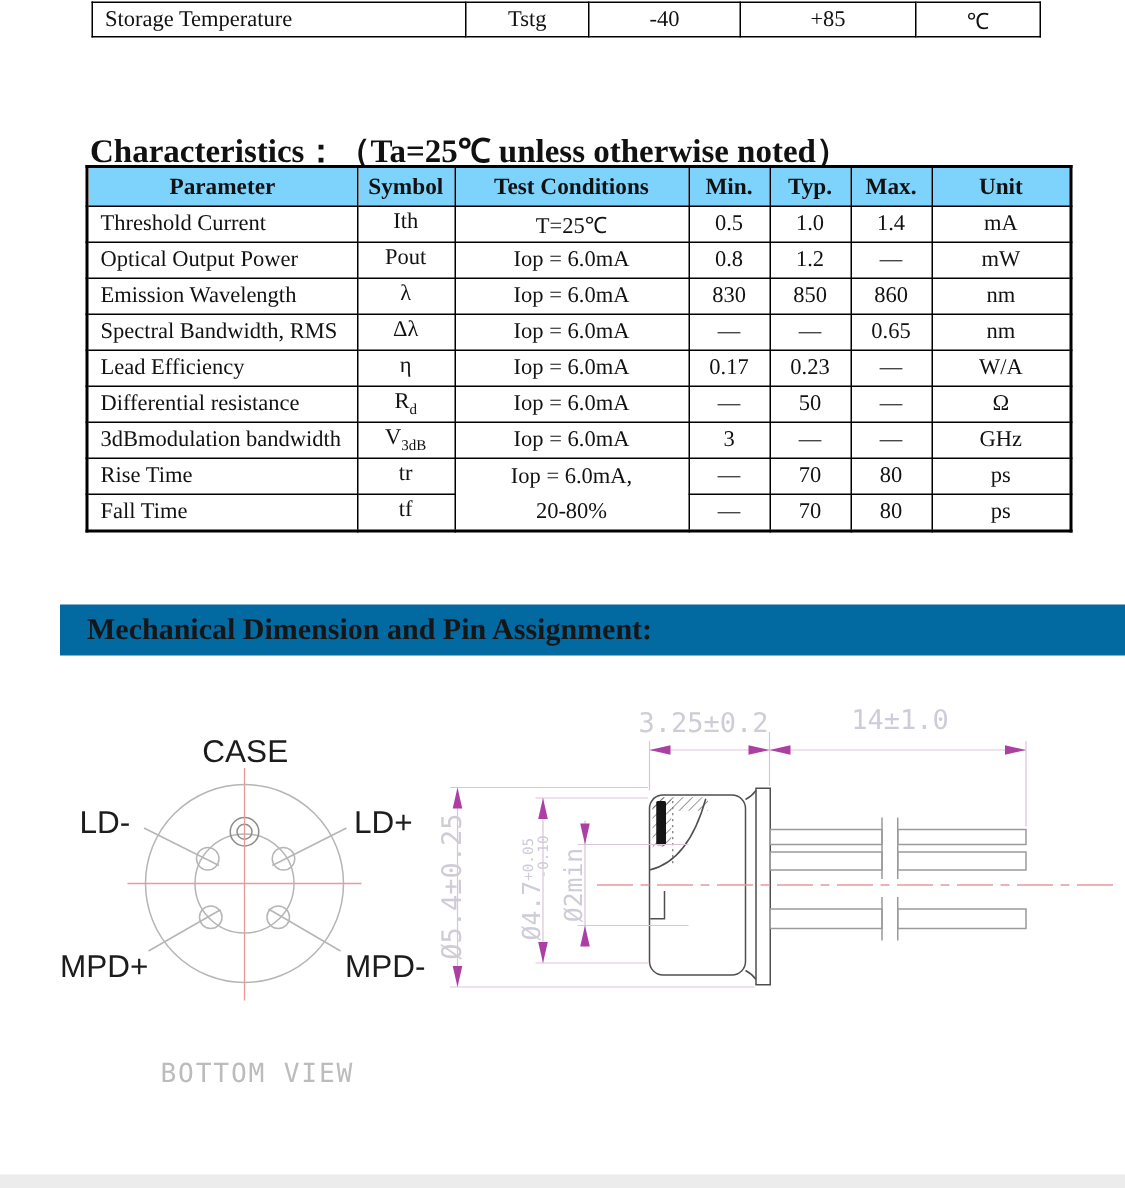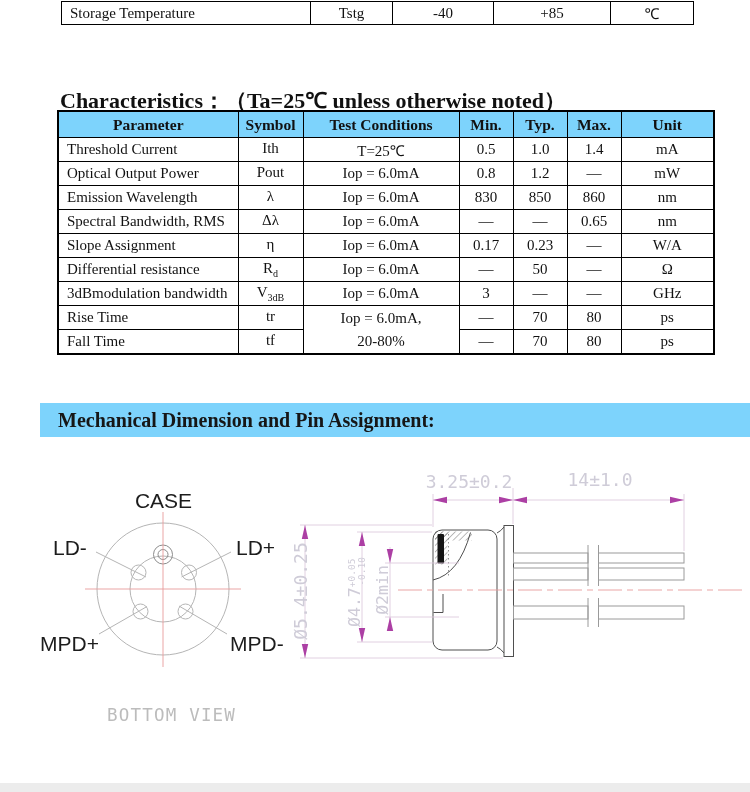--- a/index.html
+++ b/index.html
@@ -19,21 +19,21 @@
   table.chars{left:57px;top:110px;width:656px;border:2px solid #000}
   table.chars th{background:#7dd3fc;height:25px;font-size:15.5px;font-weight:bold}
   table.chars td{height:23px}
   table.chars sub{font-size:10px}
   td.mcell div{line-height:23px}
   
   .char-heading{
     position:absolute;left:60px;top:84px;font-size:22px;font-weight:bold;color:#111;
     white-space:nowrap;
   }
-  .band{position:absolute;left:40px;top:403px;width:710px;height:34px;background:#7dd3fc}
+  .band{position:absolute;left:40px;top:403px;width:710px;height:34px;background:#0369a1}
   .band span{display:block;padding-left:18px;font-size:20px;font-weight:bold;
     line-height:34px;color:#161616;white-space:nowrap}
   .bottom-strip{position:absolute;left:0;top:783px;width:750px;height:9px;background:#ececec}
   
   svg.mech{position:absolute;left:0;top:450px}
   .thin{stroke:#4f4f4f;stroke-width:1;fill:none}
   .gray{stroke:#b5b5b5;stroke-width:1;fill:none}
   .leadln{stroke:#9a9a9a;stroke-width:1;fill:#fff}
   .redln{stroke:#e89b9b;stroke-width:0.9;fill:none}
   .dimln{stroke:#d9c4d9;stroke-width:0.8;fill:none}
@@ -119,21 +119,21 @@
     <tr>
       <td class="l">Spectral Bandwidth, RMS</td>
       <td><span>Δλ</span><sub></sub></td>
       <td>Iop = 6.0mA</td>
       <td>—</td>
       <td>—</td>
       <td>0.65</td>
       <td>nm</td>
     </tr>
     <tr>
-      <td class="l">Slope Assignment</td>
+      <td class="l">Lead Efficiency</td>
       <td><span>η</span><sub></sub></td>
       <td>Iop = 6.0mA</td>
       <td>0.17</td>
       <td>0.23</td>
       <td>—</td>
       <td>W/A</td>
     </tr>
     <tr>
       <td class="l">Differential resistance</td>
       <td><span>R</span><sub>d</sub></td>

